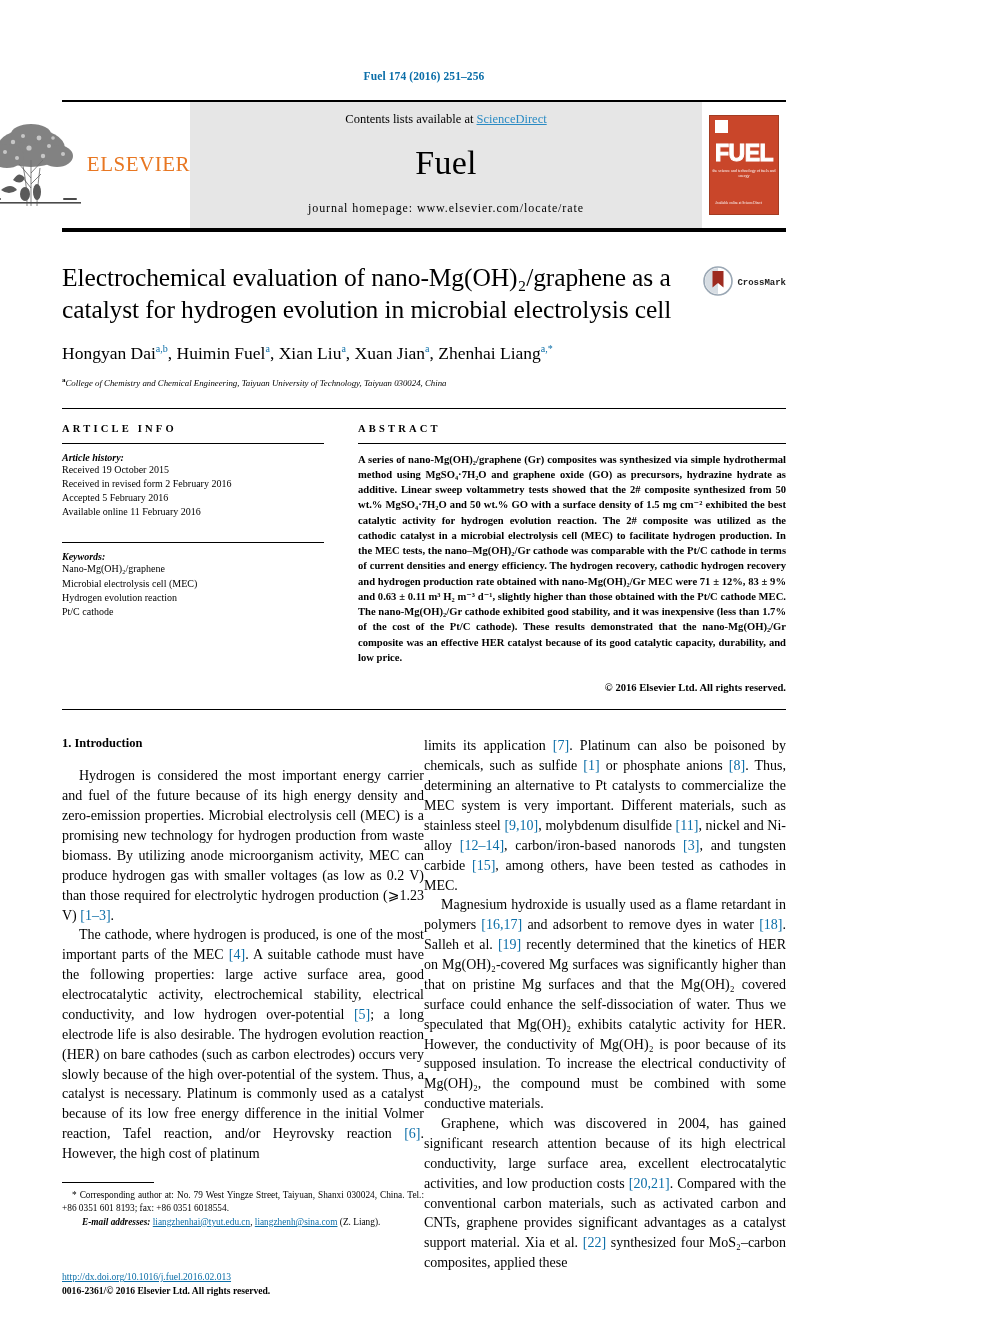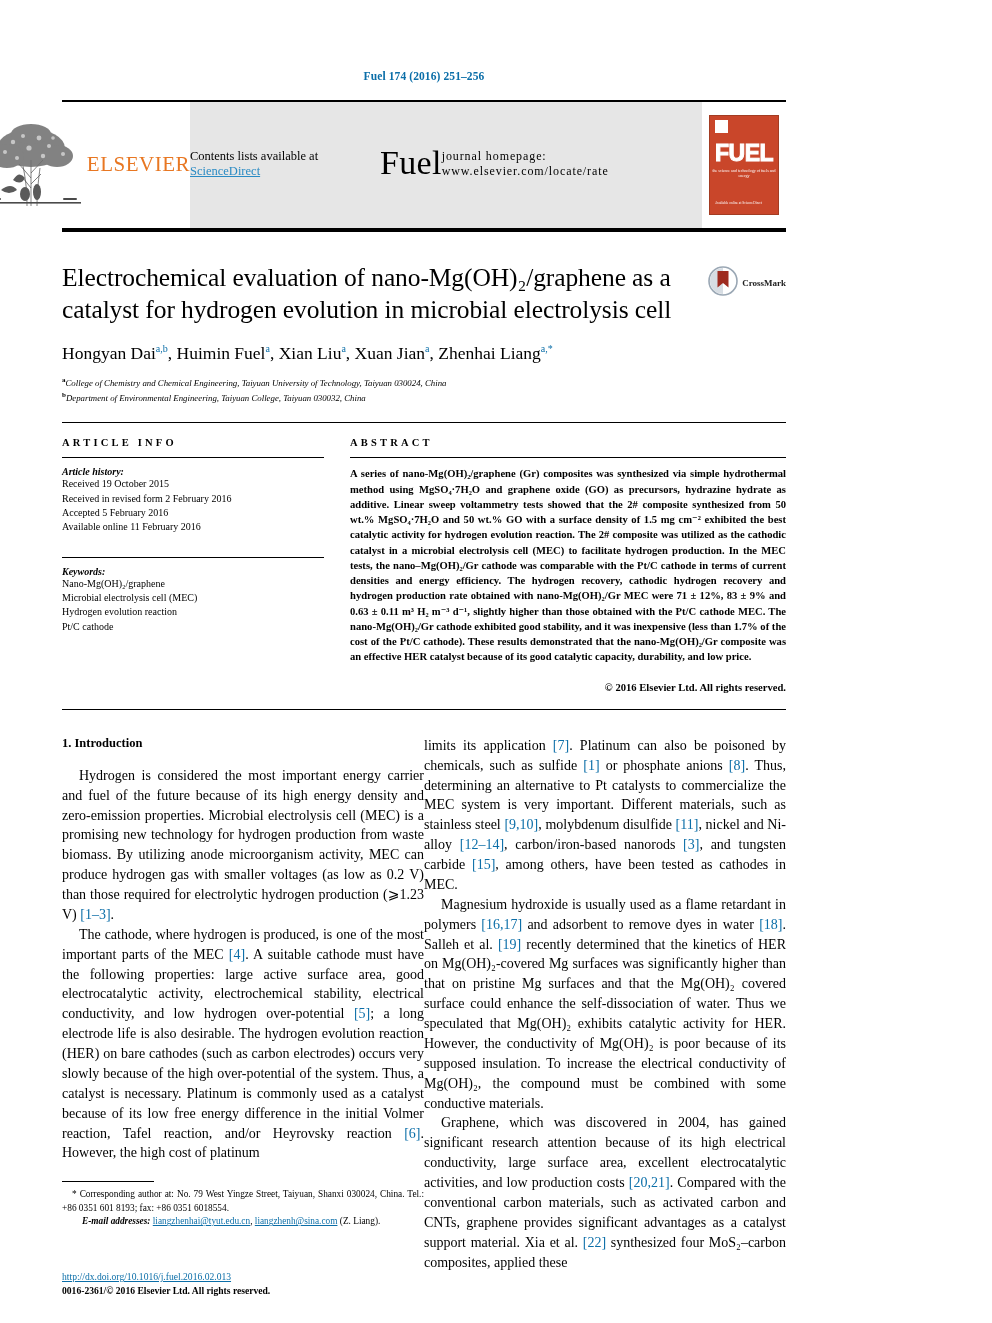--- a/index.html
+++ b/index.html
@@ -48,21 +48,21 @@
     color: #E87722;
     font-size: 21px;
     letter-spacing: .5px;
     line-height: 1;
     margin-top: 1px;
   }
   .jheader-center {
     flex: 1 1 auto;
     background: #e6e6e6;
     display: flex;
-    flex-direction: row;
+    flex-direction: column;
     align-items: center;
     justify-content: space-between;
     padding: 10px 0 12px 0;
   }
   .contents-line { font-size: 12.5px; color: #000; }
   .contents-line .sd-link { color: #2a8bc4; }
   .journal-name {
     font-size: 34px;
     line-height: 1;
     letter-spacing: .3px;
@@ -124,21 +124,21 @@
     font-weight: normal;
     margin: 0;
     letter-spacing: -0.1px;
   }
   .crossmark {
     position: absolute;
     right: 0; top: 4px;
     display: flex; align-items: center; gap: 4px;
   }
   .crossmark-label {
-    font-family: Liberation Serif, serif;
+    font-family: Liberation Mono, monospace;
     font-weight: bold;
     font-size: 9px;
     color: #222;
   }
   .authors {
     margin-top: 17px;
     font-size: 17.5px;
     line-height: 1.3;
   }
   .authors sup { color: #0b6ea8; font-size: 10px; }
@@ -149,21 +149,21 @@
     line-height: 1.45;
   }
   .affiliations sup { font-style: normal; font-weight: bold; font-size: 7px; }
 
   
   .info-abstract {
     margin-top: 18px;
     border-top: 1px solid #000;
     padding-top: 14px;
     display: flex;
-    gap: 26px;
+    gap: 34px;
   }
   .col-info { flex: 0 0 262px; width: 262px; }
   .col-abstract { flex: 1 1 auto; }
   .sec-head {
     font-family: "Liberation Serif", serif;
     font-weight: bold;
     font-size: 10.5px;
     letter-spacing: 3.2px;
   }
   .hr-thin { border-top: 1px solid #000; margin: 9px 0 8px 0; }
@@ -313,21 +313,20 @@
     <div class="authors">
       <span><span>Hongyan Dai</span><sup>a,b</sup></span>,
       <span><span>Huimin Fuel</span><sup>a</sup></span>,
       <span><span>Xian Liu</span><sup>a</sup></span>,
       <span><span>Xuan Jian</span><sup>a</sup></span>,
       <span><span>Zhenhai Liang</span><sup>a,*</sup></span>
     </div>
 
     <div class="affiliations">
       <div><sup>a</sup><span>College of Chemistry and Chemical Engineering, Taiyuan University of Technology, Taiyuan 030024, China</span></div>
-      <div><sup>b</sup><span>Department of Environmental Engineering, Taiyuan College, Taiyuan 030032, China</span></div>
     </div>
   </div>
 
   <div class="info-abstract">
     <div class="col-info">
       <div class="sec-head">ARTICLE INFO</div>
       <div class="hr-thin"></div>
       <div class="info-sub">Article history:</div>
       <div class="info-list">
         <div>Received 19 October 2015</div>

